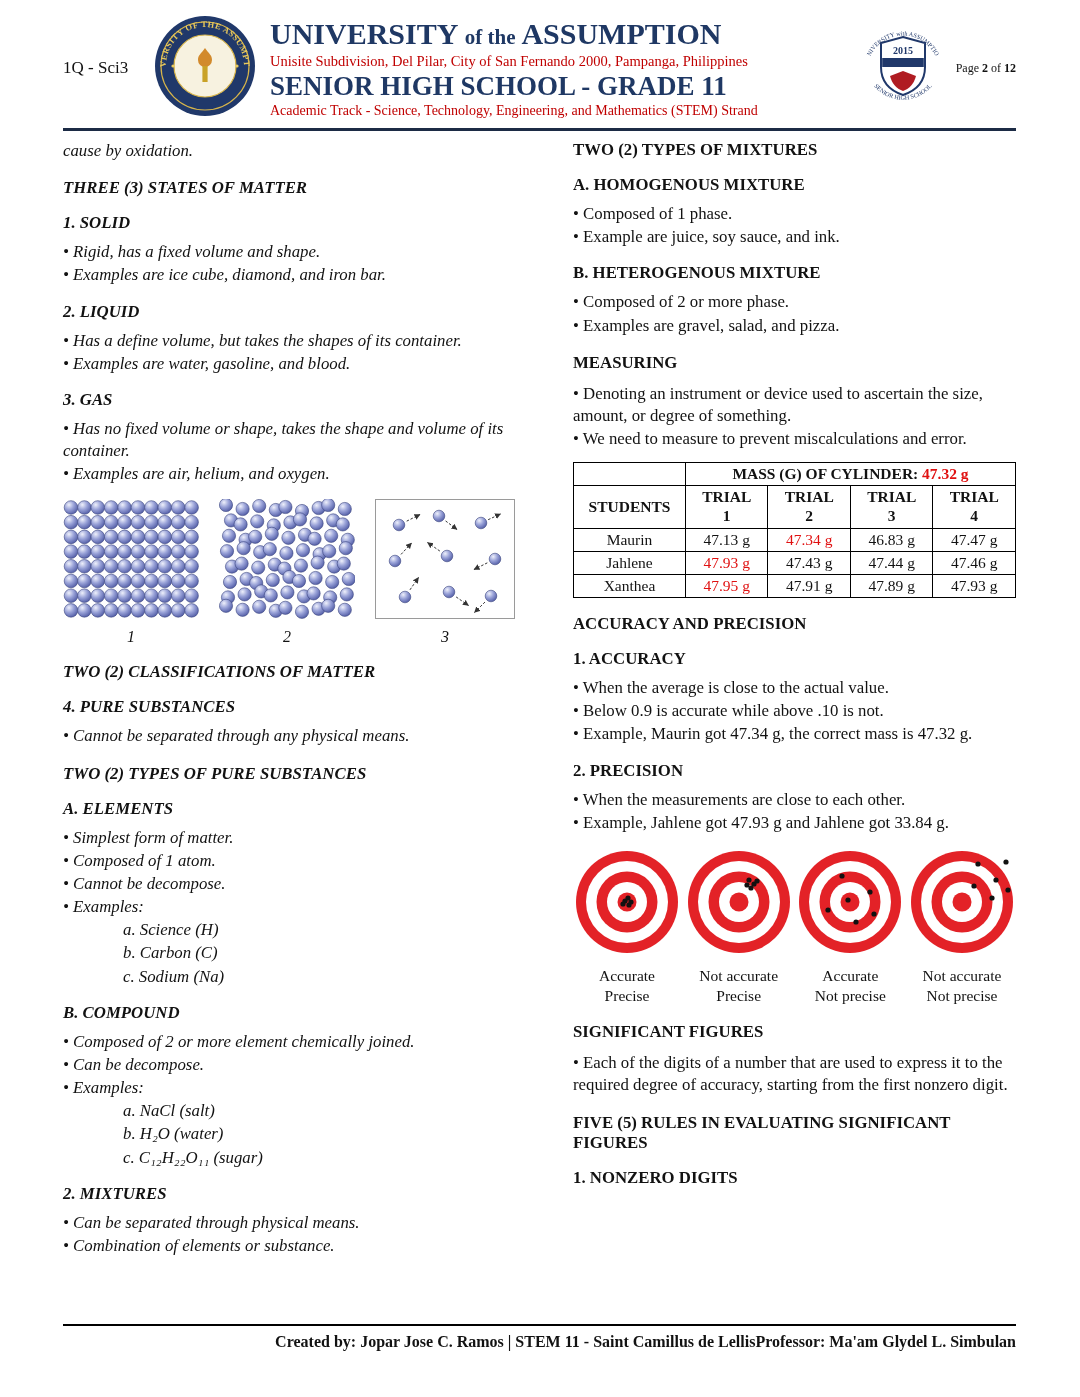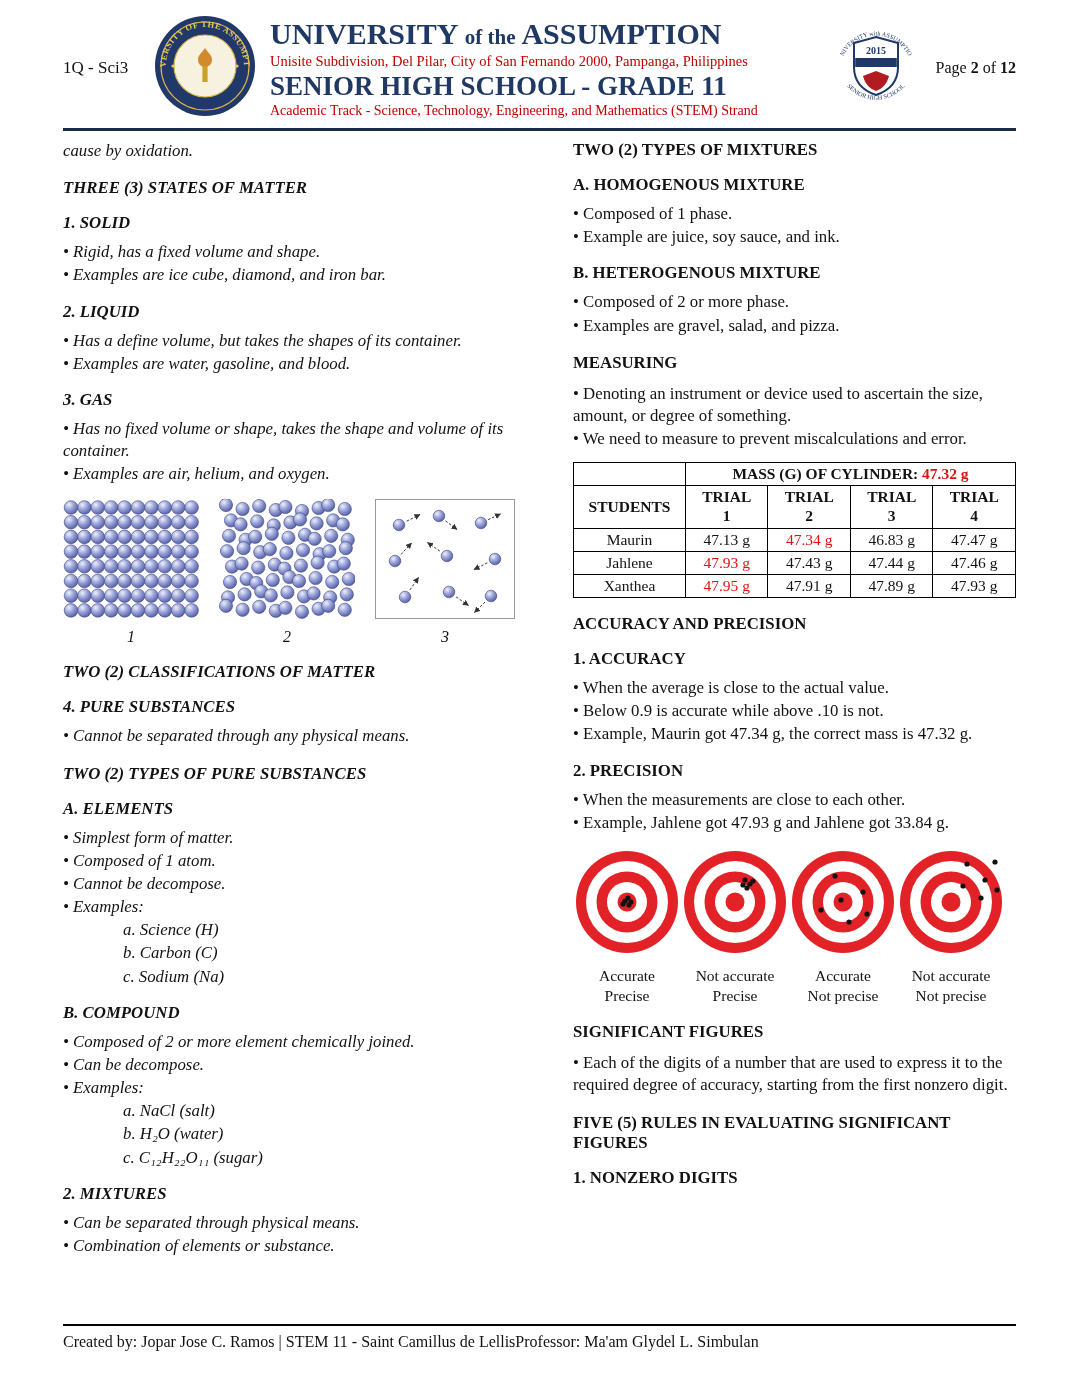--- a/index.html
+++ b/index.html
@@ -11,21 +11,21 @@
   .header{display:flex;align-items:center;}
   .course-code{font-size:17px;width:90px;flex:0 0 auto;}
   .seal{flex:0 0 auto;margin-right:13px;}
   .head-text{flex:1 1 auto;line-height:1.13;}
   .uni-title{color:var(--navy);font-weight:bold;font-size:30px;}
   .uni-title .small{font-size:21px;}
   .addr{color:var(--red);font-size:14.5px;margin:2px 0 2px;white-space:nowrap;}
   .shs-title{color:var(--navy);font-weight:bold;font-size:27px;}
   .track{color:var(--red);font-size:14px;margin-top:2px;white-space:nowrap;}
   .right-group{flex:0 0 auto;display:flex;align-items:center;gap:8px;margin-left:6px;}
-  .page-num{font-size:16px;white-space:nowrap;margin-left:7px;}
+  .page-num{font-size:12px;white-space:nowrap;}
   .divider{border-bottom:3px solid #1c2b45;margin-top:6px;}
 
   
   .columns{display:flex;gap:53px;margin-top:9px;}
   .col{flex:0 0 auto;}
   .col-left{width:457px;font-style:italic;}
   .col-right{width:443px;}
   .col > :first-child{margin-top:0;}
   .heading{font-weight:bold;font-size:16.8px;margin:16px 0 10px;}
   .subheading{font-weight:bold;font-size:16.8px;margin:15px 0 8px;}
@@ -39,27 +39,27 @@
 
   
   table.mass-table{border-collapse:collapse;margin:12px 0 16px;width:100%;}
   .mass-table th,.mass-table td{border:1px solid #000;font-size:15.5px;padding:2px 5px;text-align:center;vertical-align:middle;}
   .mass-table th{font-weight:bold;}
   .mass-table th.trial{white-space:pre-line;line-height:1.22;width:82px;}
   .mass-table th.students{width:110px;}
   .mass-table .red{color:var(--vred);}
 
   
-  .targets-fig{display:flex;margin:16px 0 2px;}
+  .targets-fig{display:flex;margin:16px 0 2px;justify-content:space-between;}
   .target-item{display:flex;flex-direction:column;align-items:center;width:108px;}
   .target-cap{font-size:15.5px;text-align:center;line-height:1.3;margin-top:8px;}
 
   
   .footer{position:absolute;left:63px;right:64px;bottom:46px;border-top:2px solid #000;
-          padding-top:7px;display:flex;justify-content:flex-start;font-size:16px;}
+          padding-top:7px;display:flex;justify-content:flex-end;font-size:16px;font-weight:bold;}
   .hidden-defs{position:absolute;width:0;height:0;}
 </style>
 </head>
 <body style="--navy: #1f3864; --red: #c00000; --vred: #e01010;">
 
 <svg class="hidden-defs" aria-hidden="true">
   <defs>
     <radialGradient id="sphereGrad" cx="0.35" cy="0.3" r="0.8">
       <stop offset="0" stop-color="#eef0fb"></stop>
       <stop offset="0.45" stop-color="#99a2d8"></stop>

